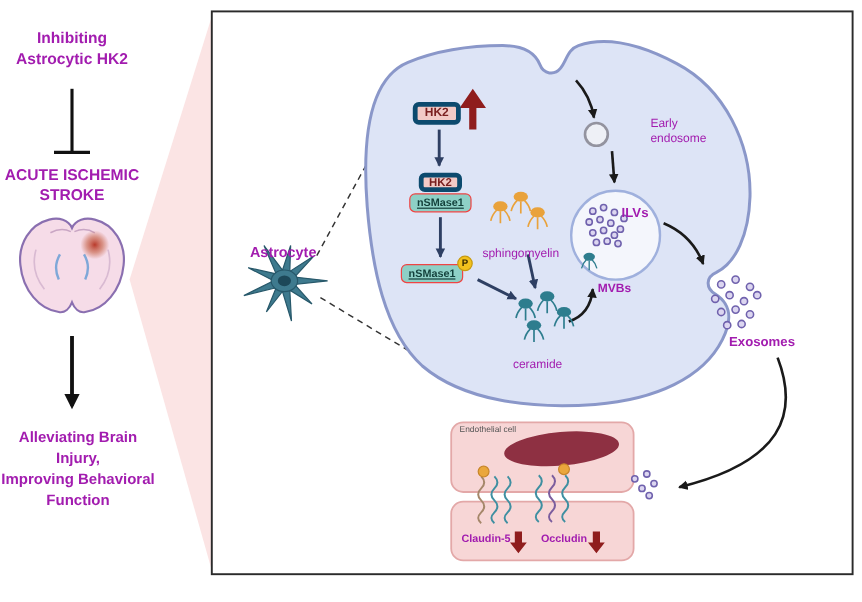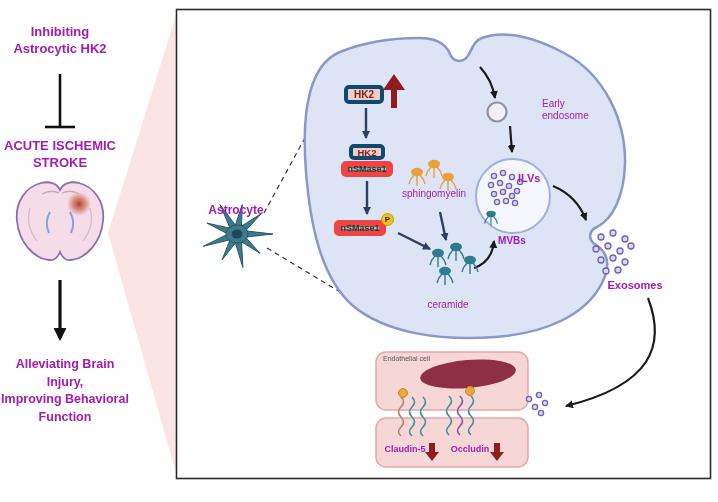--- a/index.html
+++ b/index.html
@@ -4,21 +4,21 @@
 <style>
   html,body{margin:0;padding:0;background:#fff;}
   body{font-family:"Liberation Sans",sans-serif;width:718px;height:502px;}
   .canvas{position:relative;width:718px;height:502px;background:#fff;overflow:hidden;}
   .art{position:absolute;left:0;top:0;z-index:1;}
   .lbl{position:absolute;z-index:2;white-space:pre-line;color:#a21caf;}
   .center{text-align:center;}
   .bold{font-weight:bold;}
   .pillbox{position:absolute;z-index:3;display:flex;align-items:center;justify-content:center;border-radius:5px;font-weight:bold;box-sizing:border-box;}
   .hk2box{background:#f2cac6;border:4px solid #0c4a6e;color:#7a2020;}
-  .nsbox{background:#8ed0c6;border:7px solid #ef4444;color:#123f3a;}
+  .nsbox{background:#8ed0c6;border:1px solid #ef4444;color:#123f3a;text-decoration:underline;}
   .pbadge{border-radius:50%;background:#f2c11d;border:1px solid #c79a10;color:#3a2c00;}
   .lipY{fill:#e9a23b;stroke:#e9a23b;}
   .lipT{fill:#2e7d8e;stroke:#2e7d8e;}
   .exo{fill:#dcd6f0;stroke:#6f61ad;stroke-width:1.3;}
 </style>
 </head>
 <body>
 
 <div class="canvas">
 
@@ -180,21 +180,21 @@
 Function</div>
 
   <div class="lbl center bold" style="left:197px;top:179px;width:78px;font-size:12px;margin-top:24px;">Astrocyte</div>
 
   <div class="pillbox hk2box" style="left:344px;top:85px;width:40px;height:19px;font-size:10px;">HK2</div>
   <div class="pillbox hk2box" style="left:349px;top:144px;width:36px;height:16px;font-size:9.5px;">HK2</div>
   <div class="pillbox nsbox" style="left:341px;top:161px;width:52px;height:16px;font-size:9px;">nSMase1</div>
   <div class="pillbox nsbox" style="left:334px;top:220px;width:52px;height:16px;font-size:9px;">nSMase1</div>
   <div class="pillbox pbadge" style="left:381px;top:213px;width:13px;height:13px;font-size:8px;">P</div>
 
-  <div class="lbl center" style="left:394px;top:188px;width:80px;font-size:10px;">sphingomyelin</div>
+  <div class="lbl center" style="left:394px;top:206px;width:80px;font-size:10px;">sphingomyelin</div>
   <div class="lbl center" style="left:416px;top:299px;width:64px;font-size:10px;">ceramide</div>
   <div class="lbl" style="left:516px;top:98px;width:66px;font-size:10px;line-height:1.2;margin-left:26px;">Early
 endosome</div>
   <div class="lbl bold" style="left:518px;top:172px;font-size:11px;">ILVs</div>
   <div class="lbl bold center" style="left:489px;top:235px;width:46px;font-size:10px;">MVBs</div>
   <div class="lbl bold center" style="left:597px;top:279px;width:76px;font-size:11px;">Exosomes</div>
 
   <div class="lbl" style="left:383px;top:355px;font-size:7px;color:#555;">Endothelial cell</div>
   <div class="lbl bold center" style="left:382px;top:444px;width:46px;font-size:9px;">Claudin-5</div>
   <div class="lbl bold center" style="left:448px;top:444px;width:44px;font-size:9px;">Occludin</div>

